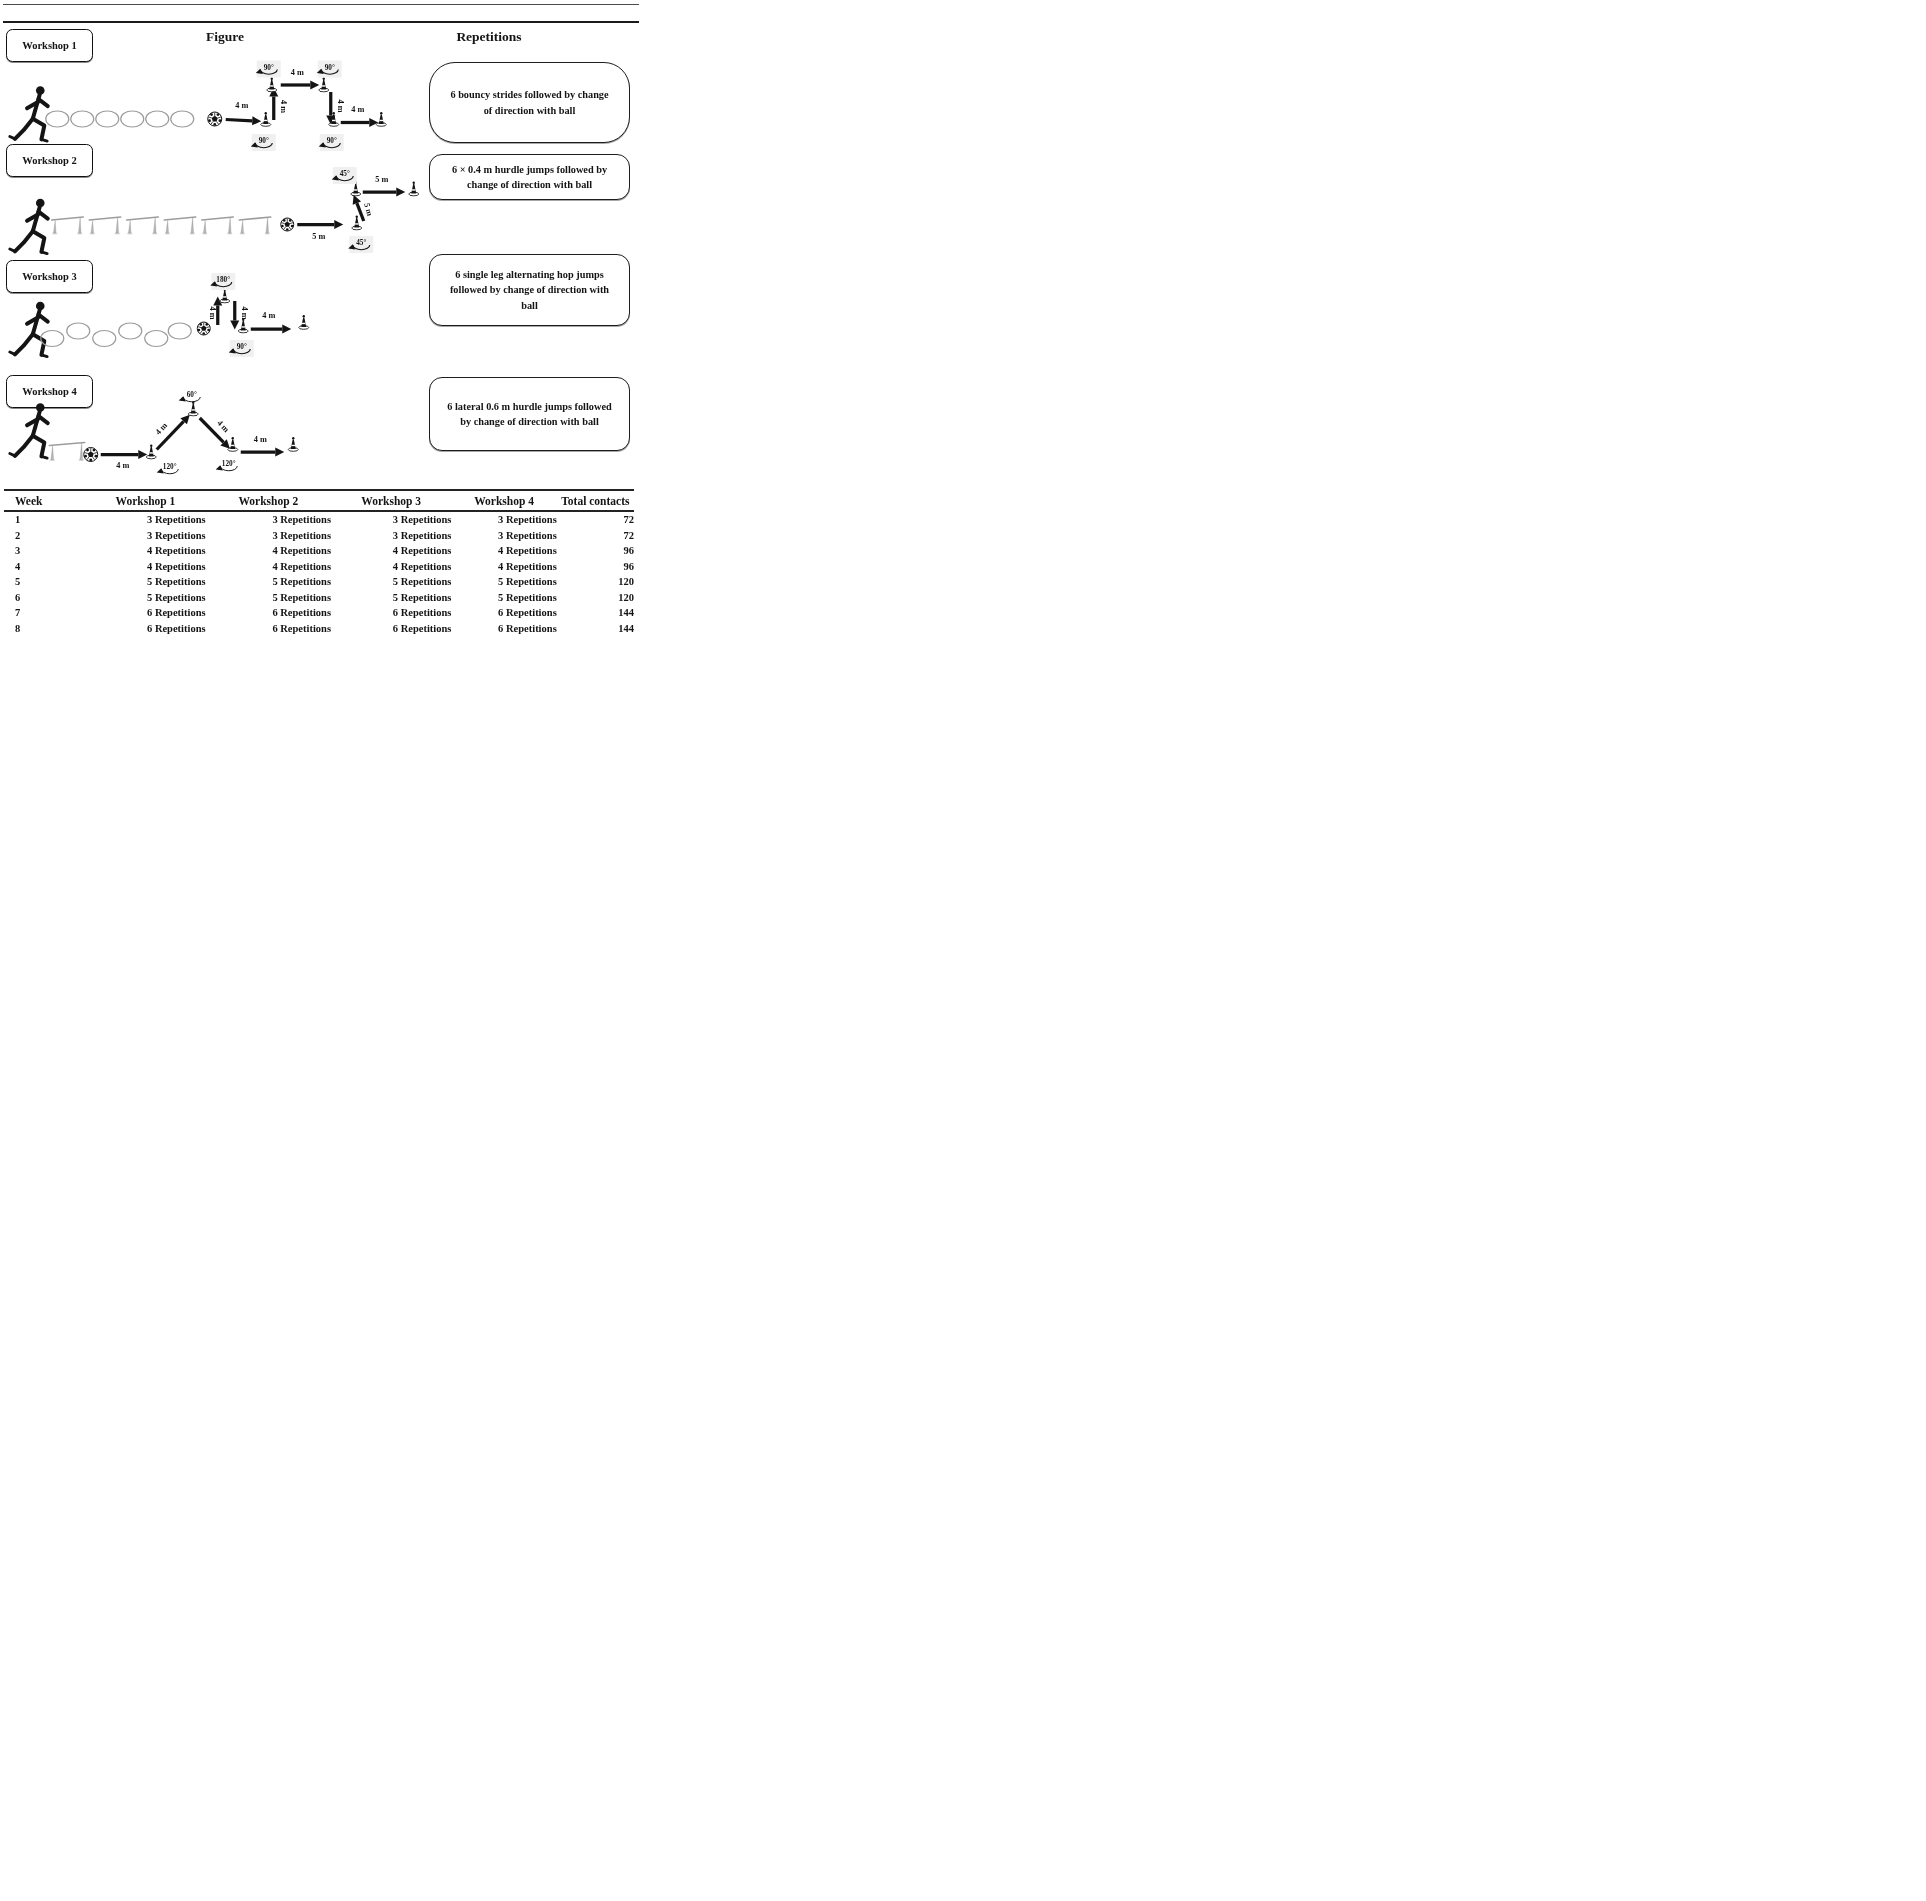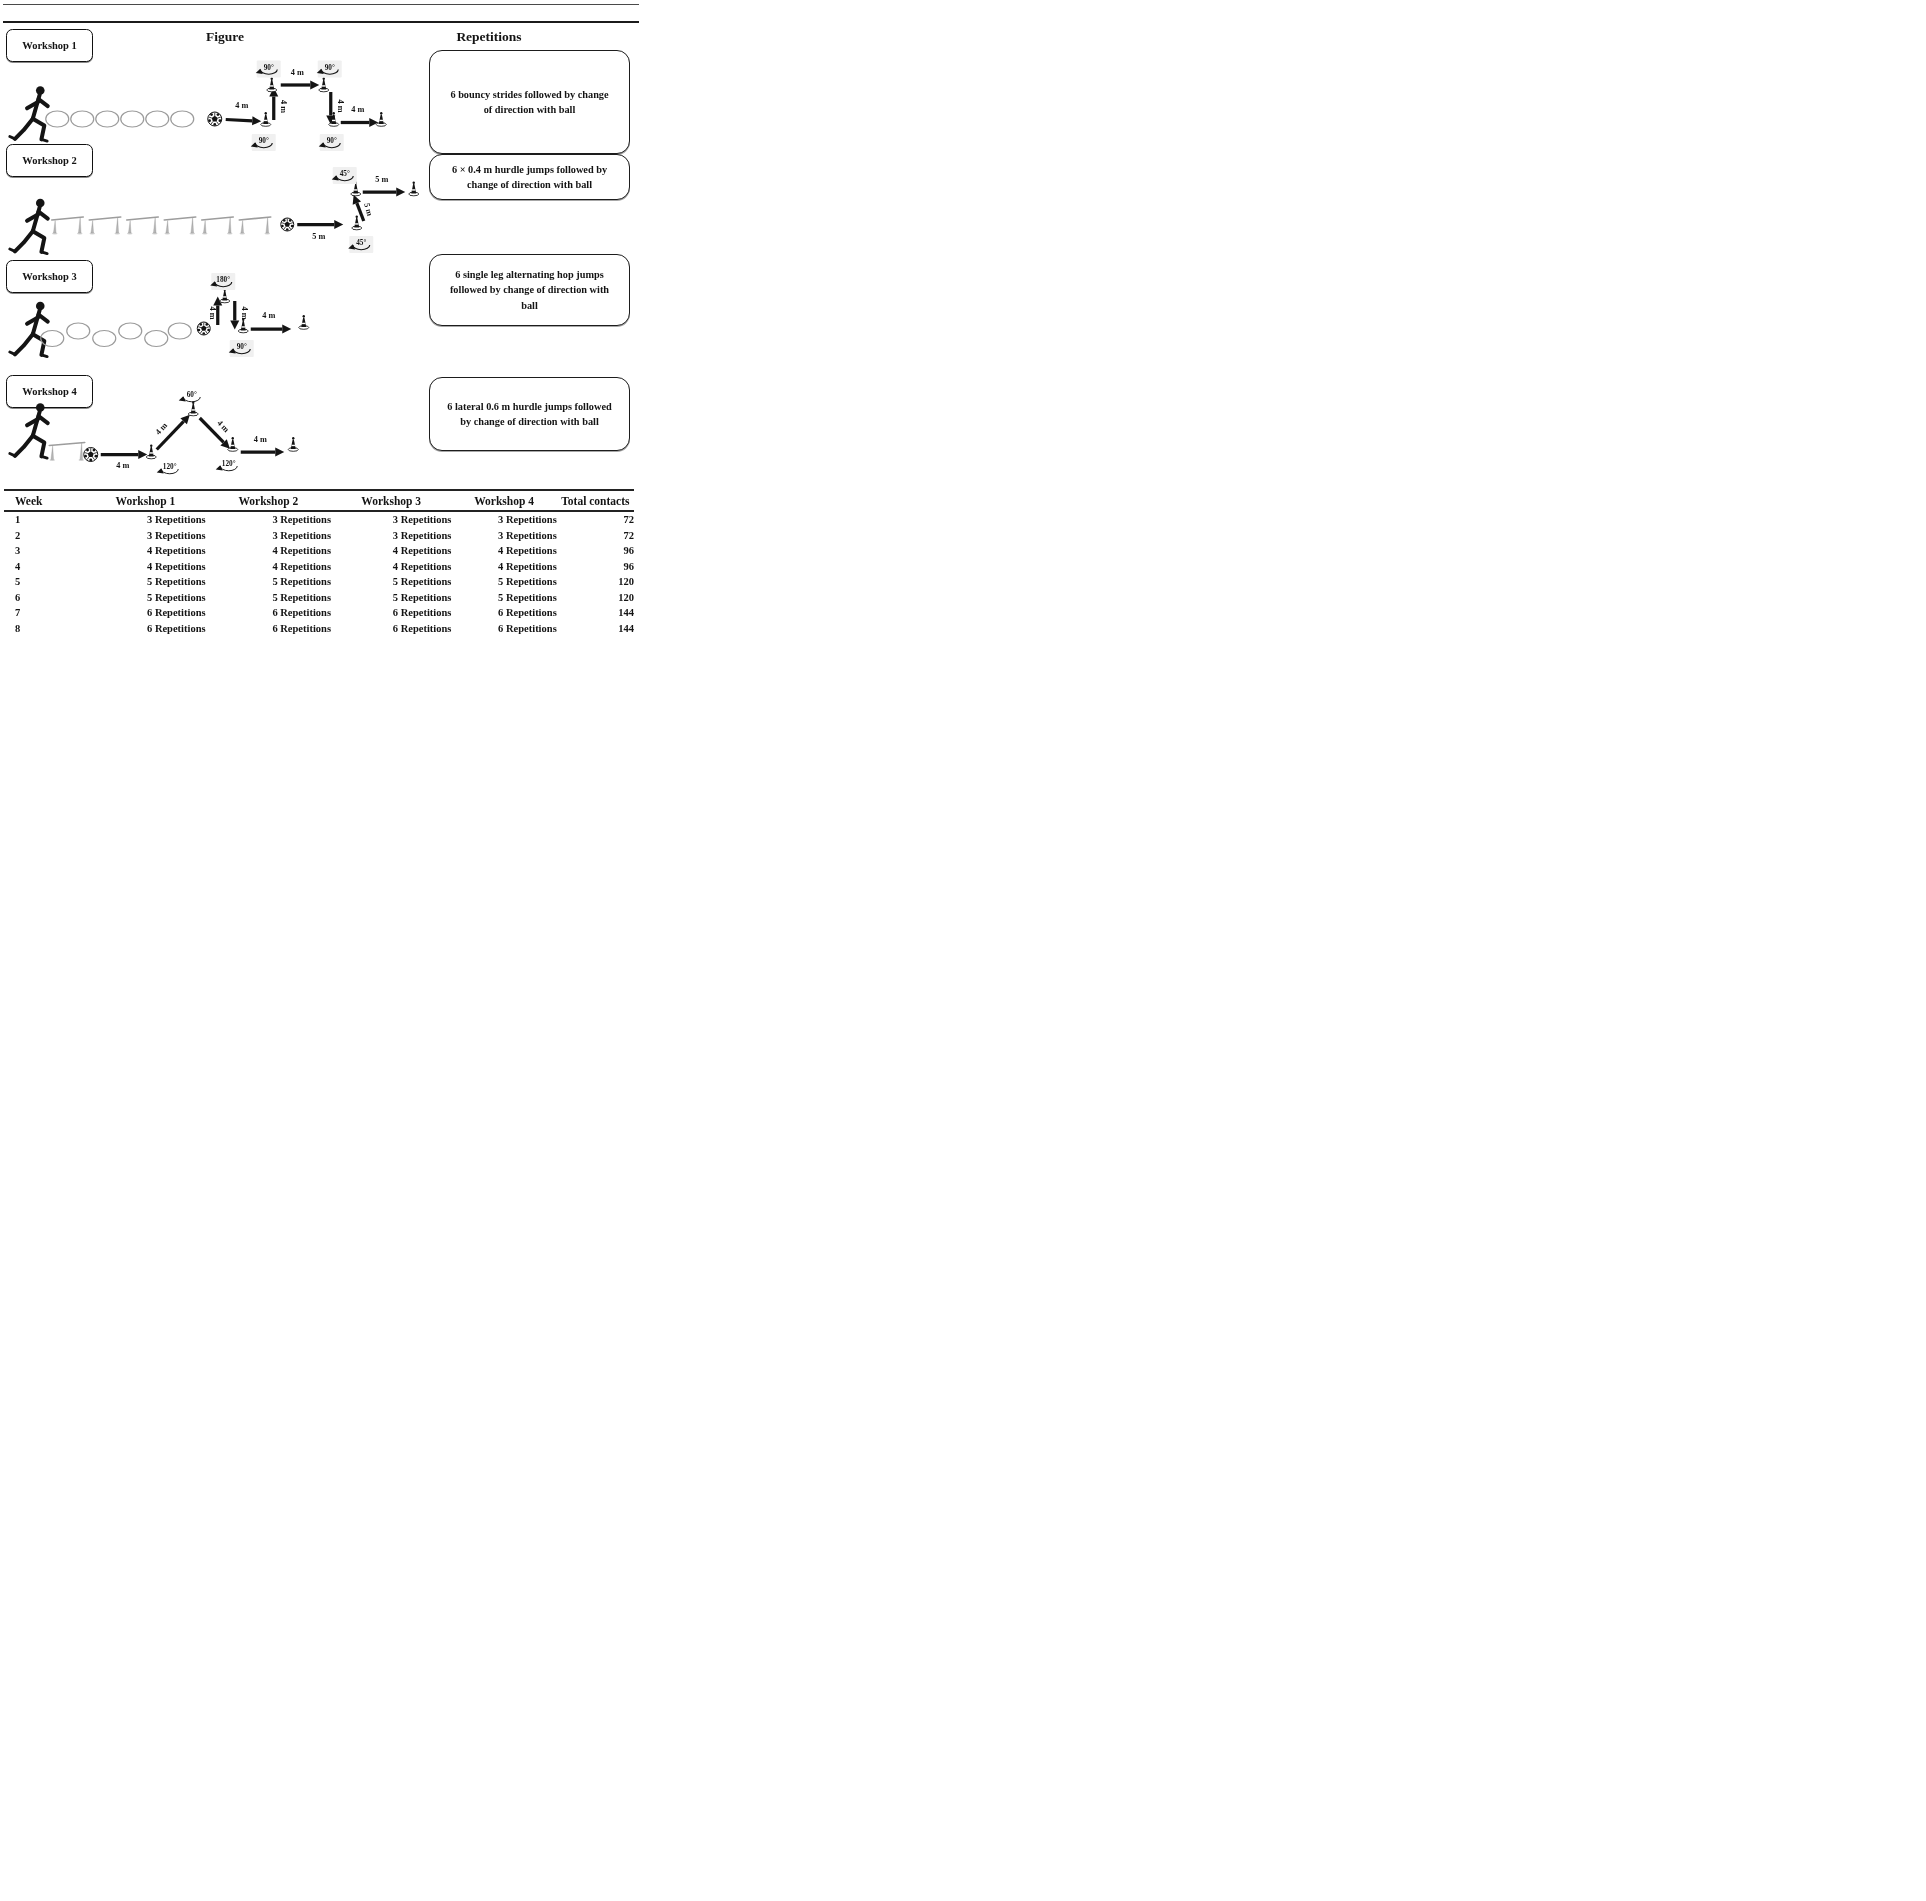--- a/index.html
+++ b/index.html
@@ -146,21 +146,21 @@
         <polygon points="747,145 729,154 729,136" fill="#141414"></polygon>
       </g>
       <text x="706" y="124" text-anchor="middle" fill="#141414" font-family="&quot;Liberation Serif&quot;,&quot;DejaVu Serif&quot;,serif" font-size="16.5" font-weight="bold">4 m</text>
       <g>
         <ellipse cx="753" cy="149" rx="10" ry="3.6" fill="#fff" stroke="#141414" stroke-width="1.7"></ellipse>
         <polygon points="748,148 751.8,129 754.2,129 758,148" fill="#141414"></polygon>
         <rect x="749.6" y="139.5" width="6.8" height="2.8" fill="#fff"></rect>
         <circle cx="753" cy="126.5" r="2.4" fill="#141414"></circle>
       </g>
     </svg>
-  <div class="desc-box" id="desc0" style="top: 50px; height: 104px;">6 bouncy strides followed by change
+  <div class="desc-box" id="desc0" style="top: 62px; height: 81px; border-radius: 26px;">6 bouncy strides followed by change
 of direction with ball</div>
 
   <div class="ws-label" id="wsl1" style="top: 144px;">Workshop 2</div>
   <svg class="diagram" id="dia1" width="424" height="95" viewBox="0 0 845 190" style="top: 165px;">
       <g transform="translate(40,68) scale(1.15)">
         <circle cx="27" cy="7" r="7.5" fill="#141414"></circle>
         <path d="M26,14 L14,56" fill="none" stroke="#141414" stroke-width="7" stroke-linecap="round" stroke-linejoin="round"></path>
         <path d="M24,22 L40,34" fill="none" stroke="#141414" stroke-width="7" stroke-linecap="round" stroke-linejoin="round"></path>
         <path d="M23,27 L4,38" fill="none" stroke="#141414" stroke-width="7" stroke-linecap="round" stroke-linejoin="round"></path>
         <path d="M14,56 L34,68 L29,92" fill="none" stroke="#141414" stroke-width="7" stroke-linecap="round" stroke-linejoin="round"></path>

